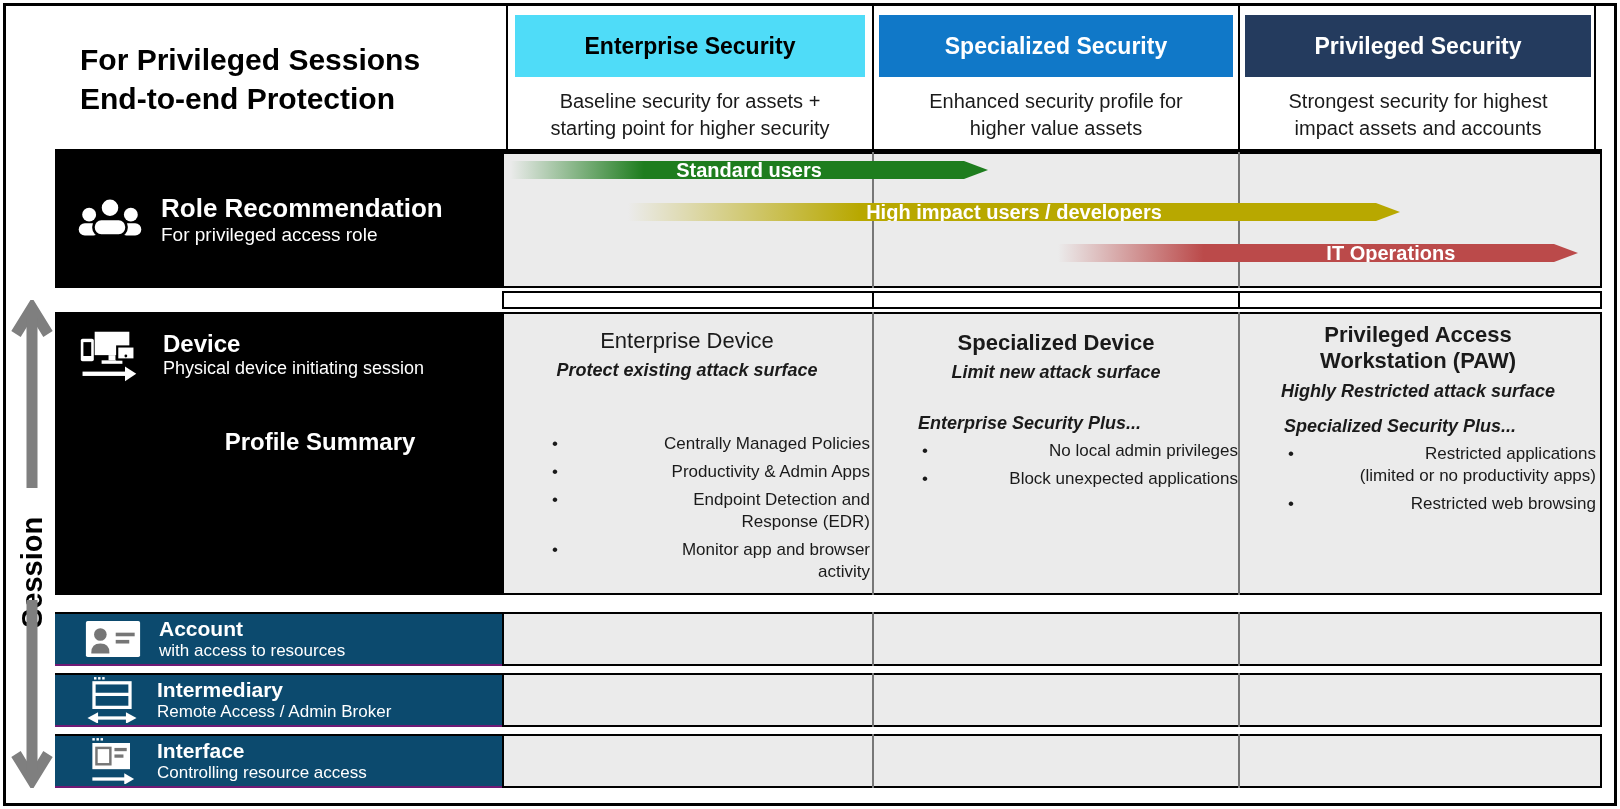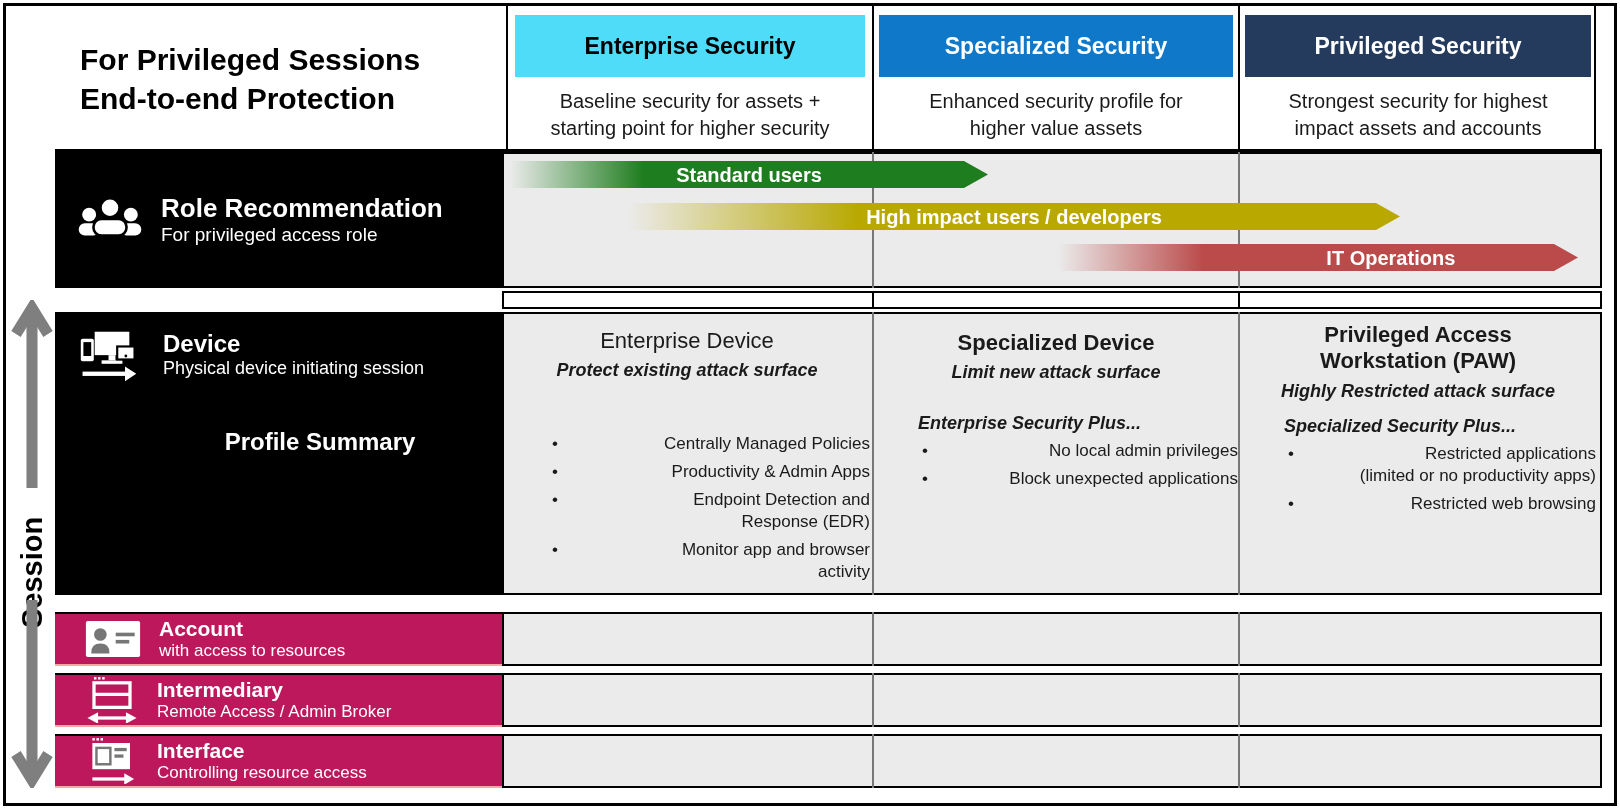--- a/index.html
+++ b/index.html
@@ -33,21 +33,21 @@
   .strip.device{top:312px;height:283px;}
   .strip.account{top:612px;height:54px;}
   .strip.intermediary{top:673px;height:54px;}
   .strip.interface{top:734px;height:54px;}
   .cdiv{position:absolute;width:2px;background:#777;}
   .cdiv.thin-row{background:#000;}
 
   
   .labelbox{position:absolute;left:55px;width:447px;box-sizing:border-box;color:#fff;}
   .labelbox.black{background:#000;}
-  .labelbox.gray{background:#be185d;border-top:2px solid #000;border-bottom:2px solid #fca5a5;}
+  .labelbox.gray{background:#0c4a6e;border-top:2px solid #000;border-bottom:2px solid #701a75;}
   .lb-inner{display:flex;align-items:center;height:100%;}
   .lb-icon{flex:0 0 auto;display:flex;align-items:center;justify-content:center;}
   .lb-text{margin-left:18px;}
   .lb-title{font-weight:bold;}
   .role-box{top:150px;height:138px;}
   .role-box .lb-inner{padding-left:22px;}
   .role-box .lb-title{font-size:26px;}
   .role-box .lb-sub{font-size:19px;}
   .device-box{top:312px;height:283px;}
   .device-box .lb-inner{height:auto;padding:18px 0 0 24px;align-items:flex-start;}
@@ -56,21 +56,21 @@
   .profile-summary{margin:46px 0 0 100px;width:330px;text-align:center;font-size:24px;font-weight:bold;}
   .smallbox{height:54px;}
   .smallbox .lb-inner{padding-left:30px;}
   .smallbox .lb-title{font-size:21px;line-height:1.1;}
   .smallbox .lb-sub{font-size:17px;}
   .smallbox.account{top:612px;}
   .smallbox.intermediary{top:673px;}
   .smallbox.interface{top:734px;}
 
   
-  .arrow{position:absolute;height:27px;color:#fff;font-weight:bold;font-size:20px;}
+  .arrow{position:absolute;height:18px;color:#fff;font-weight:bold;font-size:20px;}
   .arrow .alabel{position:absolute;top:50%;left:50%;transform:translate(-50%,-50%);white-space:nowrap;}
   .arrow.green{left:510px;top:161px;width:478px;
      background:linear-gradient(90deg,rgba(30,125,30,0) 0%,#1E7D1E 28%);
      clip-path:polygon(0 0,calc(100% - 24px) 0,100% 50%,calc(100% - 24px) 100%,0 100%);}
   .arrow.olive{left:628px;top:203px;width:772px;
      background:linear-gradient(90deg,rgba(184,168,0,0) 0%,#B8A800 30%);
      clip-path:polygon(0 0,calc(100% - 24px) 0,100% 50%,calc(100% - 24px) 100%,0 100%);}
   .arrow.red{left:1058px;top:244px;width:520px;
      background:linear-gradient(90deg,rgba(187,74,74,0) 0%,#BB4A4A 28%);
      clip-path:polygon(0 0,calc(100% - 24px) 0,100% 50%,calc(100% - 24px) 100%,0 100%);}

